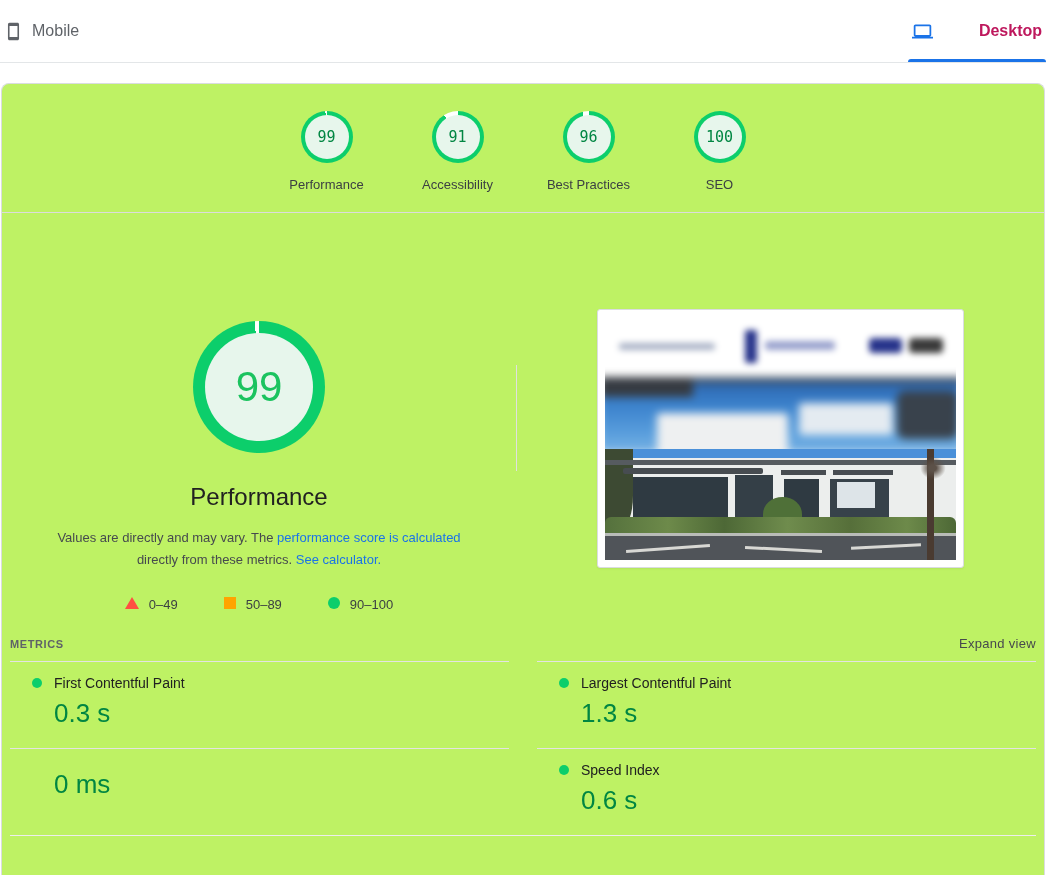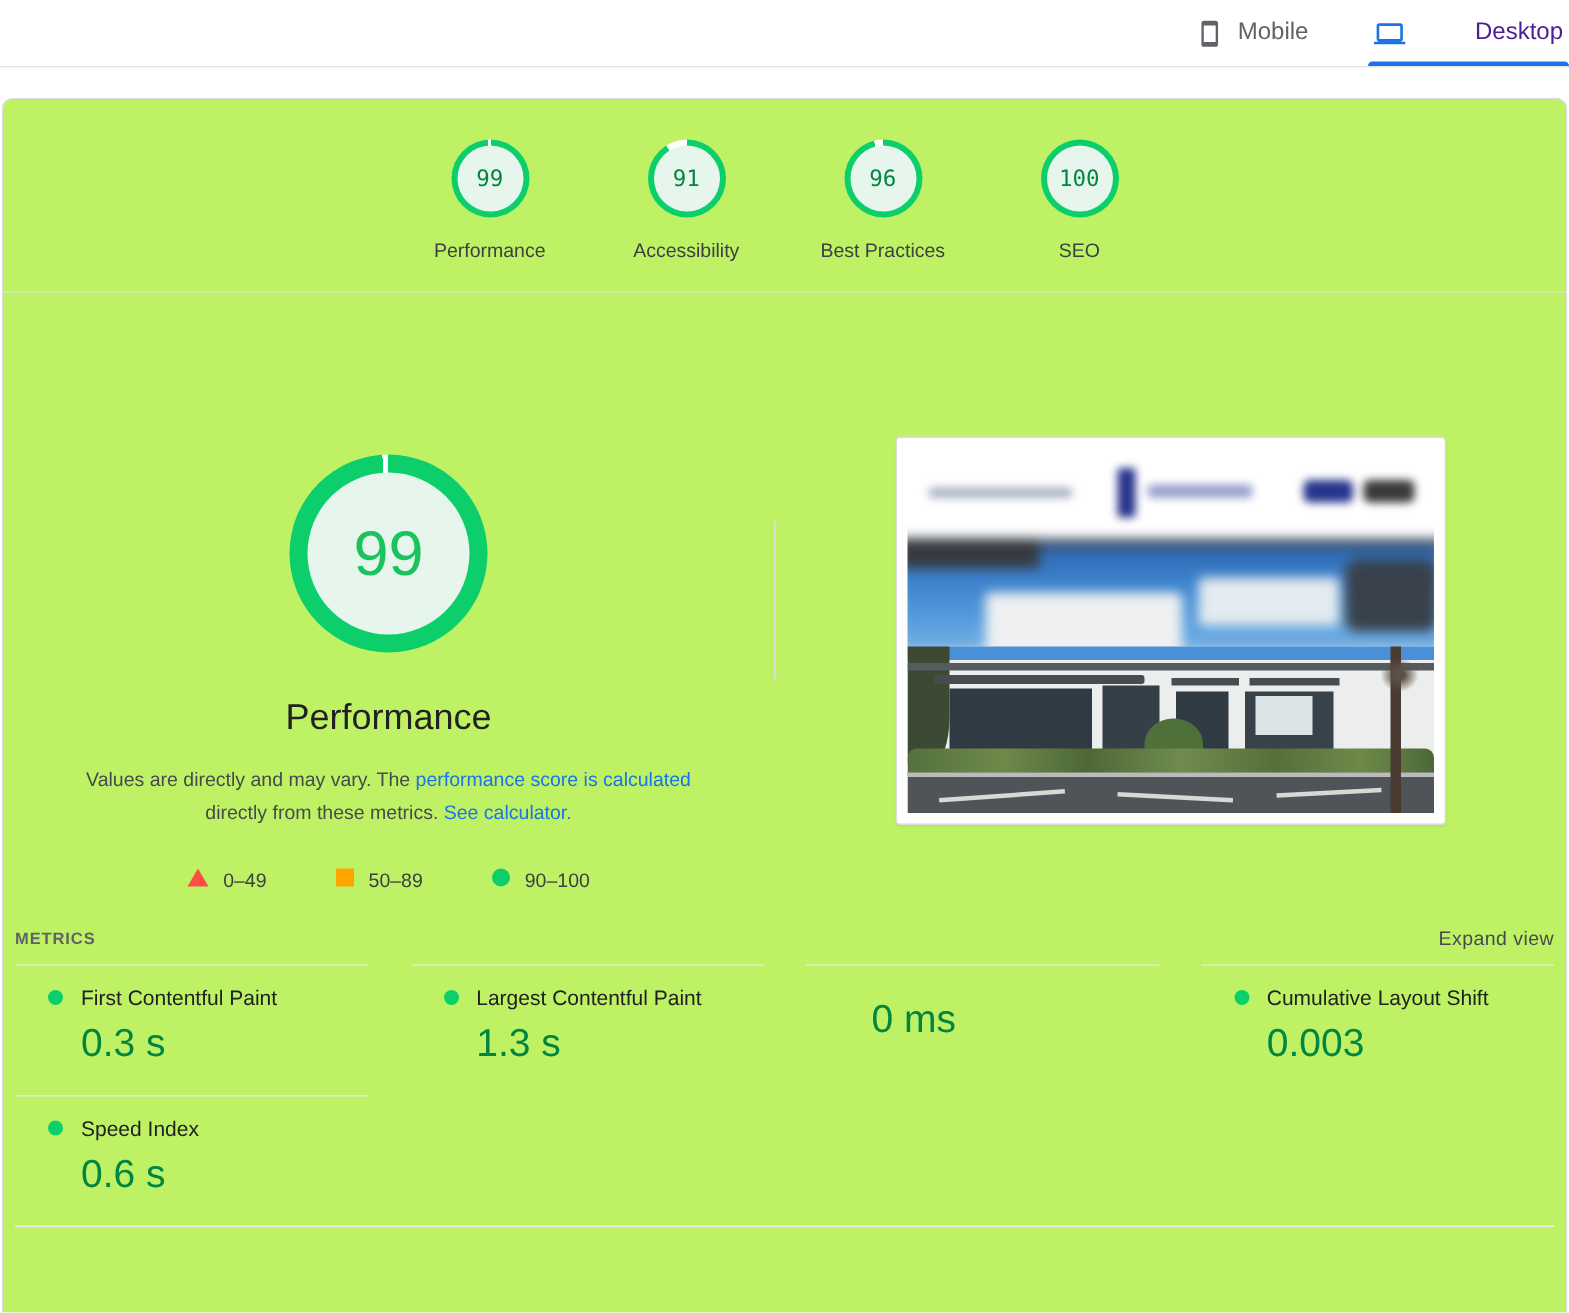--- a/index.html
+++ b/index.html
@@ -1,24 +1,24 @@
 <!DOCTYPE html>
 <html><head>
 <meta charset="utf-8">
 <style>
   * { margin:0; padding:0; box-sizing:border-box; }
   html,body { background:#fff; }
   body { font-family:"Liberation Sans", sans-serif; color:#212121; }
   .page { position:relative; width:1046px; height:875px; background:#fff; overflow:hidden; }
 
   
-  .tabbar { height:45px; display:flex; justify-content:flex-end; align-items:stretch; gap:36px; border-bottom:1px solid #e3e6e8; }
+  .tabbar { height:63px; display:flex; justify-content:space-between; align-items:stretch; gap:36px; border-bottom:1px solid #e3e6e8; }
   .tab { display:flex; align-items:center; gap:9px; font-size:16px; color:#5f6368; cursor:pointer; position:relative; padding:0 4px; }
   .tab svg { display:block; }
-  .tab.active { color:#4c1d95; font-weight:400;gap:46px; }
+  .tab.active { color:#be185d; font-weight:700;gap:46px; }
   .tab.active::after { content:""; position:absolute; left:0; right:0; bottom:0; height:3px; background:#1a73e8; border-radius:3px 3px 0 0; }
 
   
   .card { margin:20px 1px 0; border:1px solid #dadce0; border-bottom:none; border-radius:8px 8px 0 0; background:#bef264; height:825px; overflow:hidden; }
 
   
   .summary { display:flex; justify-content:center; gap:35px; padding:27px 0 20px; border-bottom:1px solid #dcdcdc; }
   .score-block { width:96px; display:flex; flex-direction:column; align-items:center; cursor:pointer; }
   .score-ring { width:52px; height:52px; border-radius:50%; background:conic-gradient(#0cce6b var(--pct,360deg), #fff 0); display:flex; align-items:center; justify-content:center; }
   .score-ring .fill { width:44px; height:44px; border-radius:50%; background:#e7f6ec; display:flex; align-items:center; justify-content:center; }
@@ -83,21 +83,21 @@
   .t-line3 { bottom:12px; left:70%; width:20%; height:3px; background:#d8d8d4; transform:rotate(-3deg); }
   .t-curb { bottom:24px; left:0; right:0; height:3px; background:#b9bcb8; }
   .t-trunk { right:22px; top:0; width:7px; height:100%; background:#4a3b31; }
   .t-branch { right:6px; top:4px; width:34px; height:30px; background:radial-gradient(closest-side,#5c5148 20%,transparent 75%); }
 
   
   .metrics { padding:0 8px; }
   .metrics-header { display:flex; justify-content:space-between; align-items:center; padding:13px 0 10px; }
   .metrics-title { font-size:11px; font-weight:bold; color:#5f6368; letter-spacing:.6px; }
   .expand-btn { font-size:13px; color:#474a4d; letter-spacing:.3px; background:none; border:none; cursor:pointer; font-family:inherit; }
-  .metrics-grid { display:grid; grid-template-columns:1fr 1fr 1fr 1fr; column-gap:28px; }
+  .metrics-grid { display:grid; grid-template-columns:1fr 1fr; column-gap:28px; }
   .metric-cell { border-top:1px solid #e3e3e3; padding:13px 0 19px; }
   .metric-name-row { display:flex; align-items:center; gap:12px; padding-left:22px; font-size:14px; color:#212121; }
   .metric-dot { width:10px; height:10px; border-radius:50%; background:#0cce6b; flex:none; }
   .metric-value { margin:7px 0 0 44px; font-size:26px; color:#018642; }
   .bottom-divider { border-top:1px solid #ededed; margin-top:0; }
 </style>
 </head>
 <body>
 
 <div class="page">
@@ -247,27 +247,20 @@
             <span>Largest Contentful Paint</span>
           </div>
           <div class="metric-value">1.3 s</div>
         </div>
         <div class="metric-cell">
           <div class="metric-value">0 ms</div>
         </div>
         <div class="metric-cell">
           <div class="metric-name-row">
             <span class="metric-dot"></span>
-            <span>Cumulative Layout Shift</span>
-          </div>
-          <div class="metric-value">0.003</div>
-        </div>
-        <div class="metric-cell">
-          <div class="metric-name-row">
-            <span class="metric-dot"></span>
             <span>Speed Index</span>
           </div>
           <div class="metric-value">0.6 s</div>
         </div>
       </div>
       <div class="bottom-divider"></div>
     </div>
 
   </div>
 </div>

